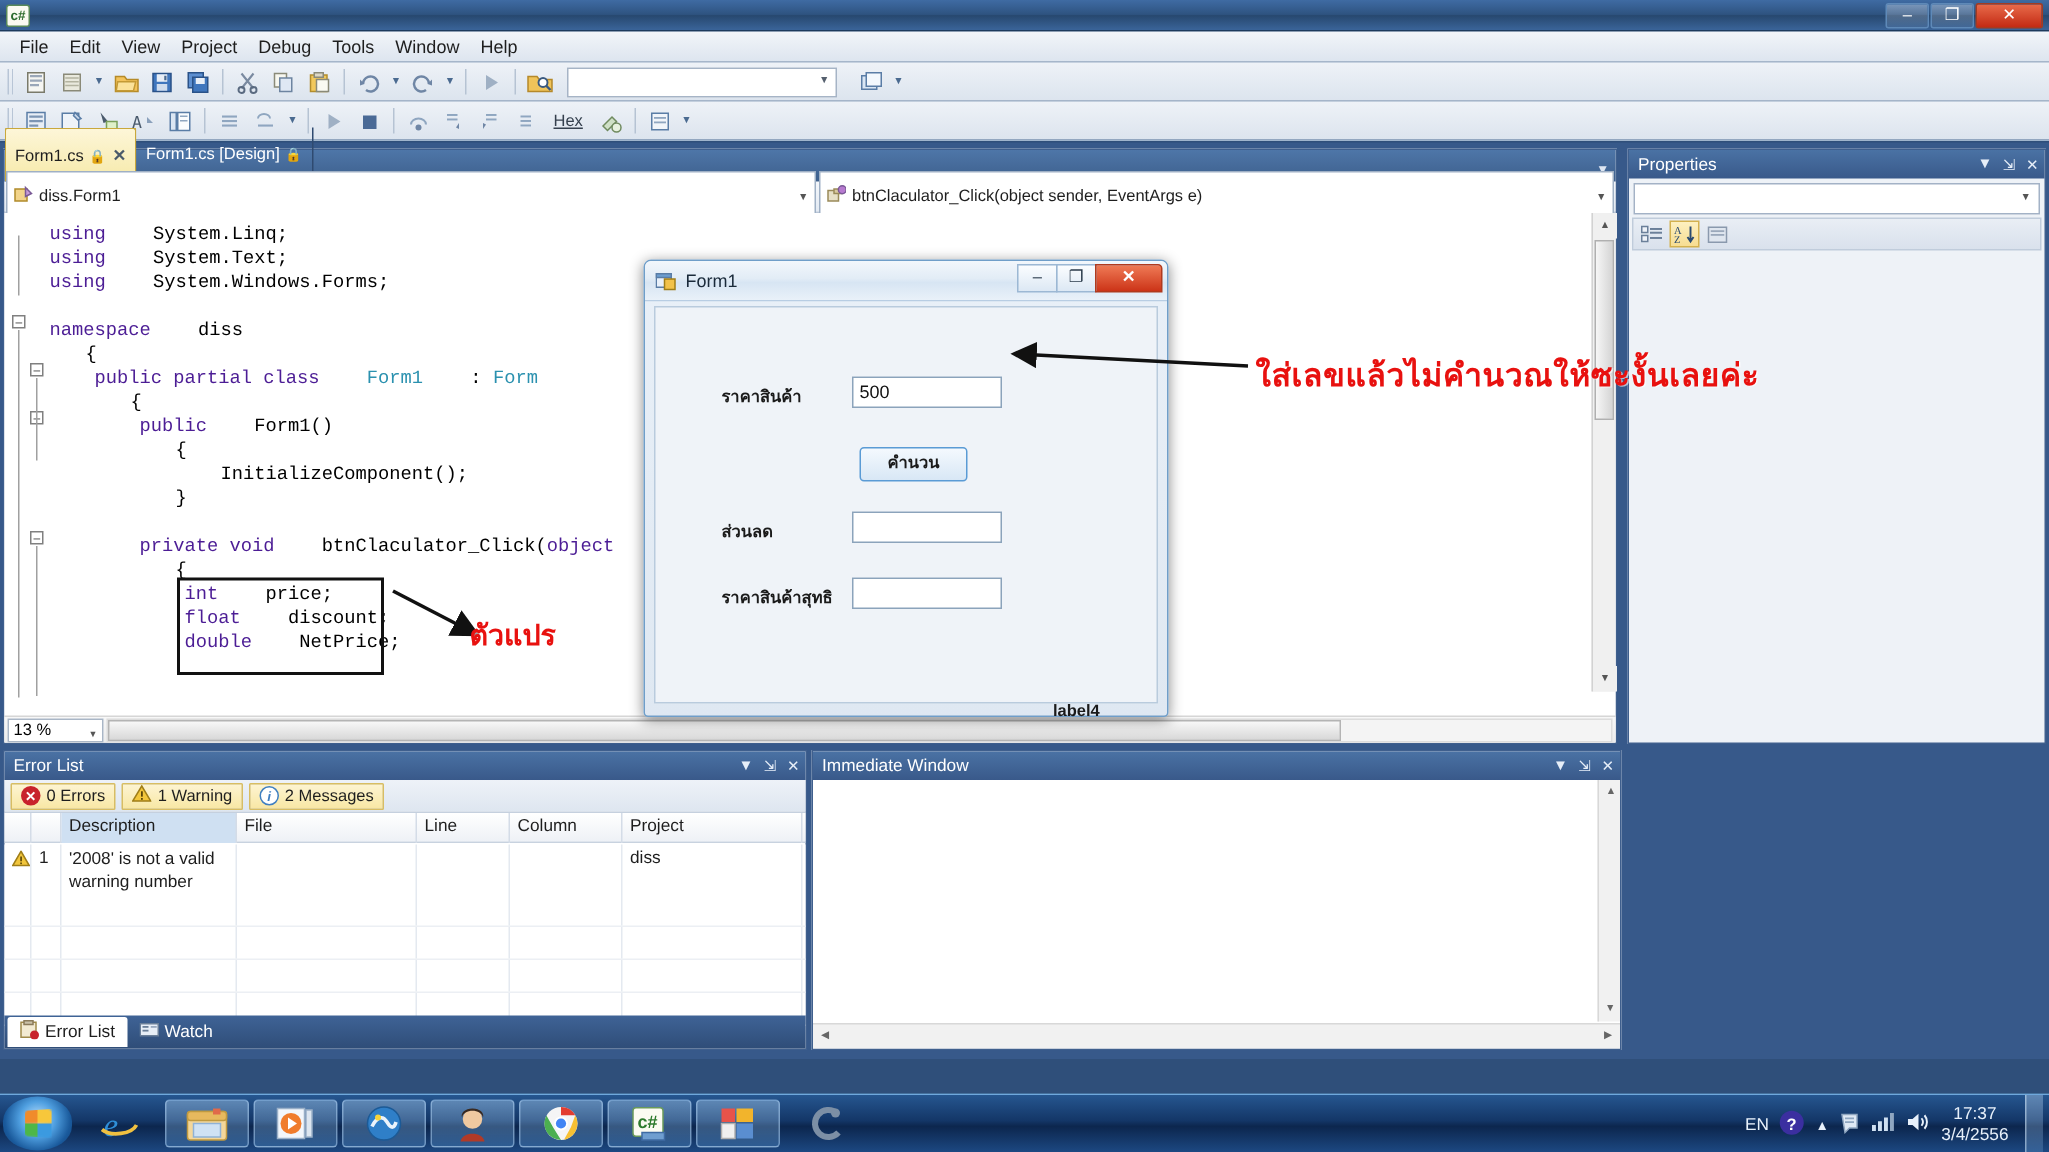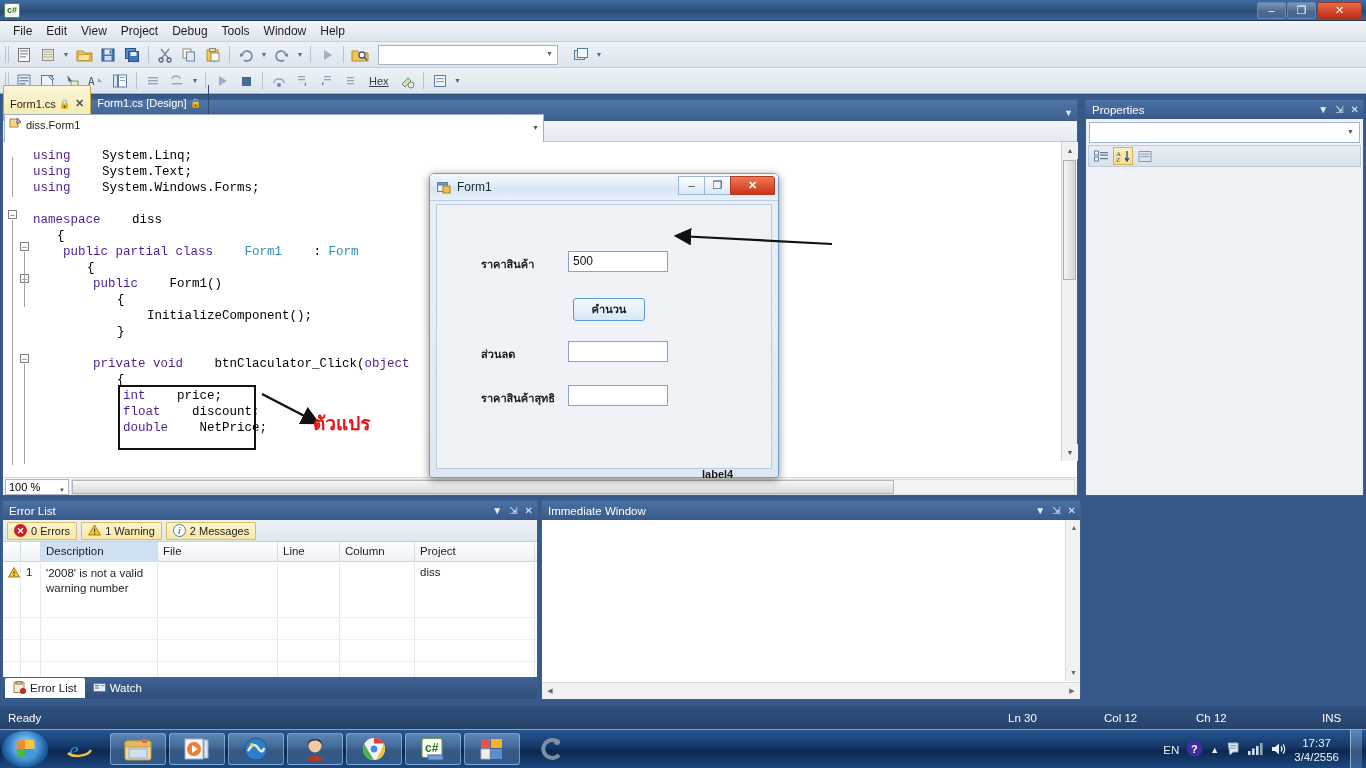--- a/index.html
+++ b/index.html
@@ -117,21 +117,21 @@
   }
 
   
   #navbar {
     height: 21px; display: flex; align-items: center;
     background: linear-gradient(to bottom, #f4f7fb, #e3eaf3);
     border-bottom: 1px solid #b9c6d7;
   }
   .nav-combo {
     height: 19px; background: #ffffff; border: 1px solid #9fb0c5;
-    display: flex; align-items: flex-end; gap: 4px; padding: 16px 4px;
+    display: flex; align-items: center; gap: 4px; padding: 16px 4px;
     font-size: 11px; color: #1e1e1e; position: relative; margin: 0 1px;
   }
   .nav-combo .caret { position: absolute; right: 4px; font-size: 7px; color: #555; }
   #nav-class { width: 540px; }
   #nav-member { flex: 1; }
 
   
   #code-area {
     position: absolute; left: 0; top: 42px; right: 0; bottom: 0;
     background: #ffffff; overflow: hidden;
@@ -603,20 +603,31 @@
       <div class="nav-combo" id="nav-class">
         <span>
           <svg width="13" height="13">
               <rect x="1" y="3" width="8" height="8" fill="#f2d48a" stroke="#b08a2a"></rect>
               <path d="M8 2l4 4-4 2z" fill="#c69ad8" stroke="#7a5a96"></path>
             </svg>
         </span>
         <span>diss.Form1</span>
         <span class="caret">▼</span>
       </div>
+      <div class="nav-combo" id="nav-member">
+        <span>
+          <svg width="13" height="13">
+              <rect x="1" y="4" width="7" height="7" fill="#e8e0c8" stroke="#9a8a5a"></rect>
+              <path d="M5 3h5v3H5z" fill="#d9c8a0" stroke="#9a8a5a"></path>
+              <circle cx="10.5" cy="3.5" r="2.6" fill="#b77ad0" stroke="#7a5a96"></circle>
+            </svg>
+        </span>
+        <span>btnClaculator_Click(object sender, EventArgs e)</span>
+        <span class="caret">▼</span>
+      </div>
     </div>
 
     <div id="code-area">
       <div id="code-margin">
 
         <div class="fold-box" style="left:5px; top:68px;">–</div>
         <div class="fold-line" style="left:9px; top:15px; height:40px;"></div>
         <div class="fold-box" style="left:17px; top:100px;">–</div>
         <div class="fold-line" style="left:9px; top:78px; height:245px;"></div>
         <div class="fold-box" style="left:17px; top:132px;">–</div>
@@ -627,21 +638,21 @@
       <div id="code-text"><div><span class="kw">using</span><span class="plain"> System.Linq;</span></div><div><span class="kw">using</span><span class="plain"> System.Text;</span></div><div><span class="kw">using</span><span class="plain"> System.Windows.Forms;</span></div><div>&nbsp;</div><div><span class="kw">namespace</span><span class="plain"> diss</span></div><div><span class="plain">{</span></div><div>    <span class="kw">public partial class</span><span class="plain"> </span><span class="ty">Form1</span><span class="plain"> : </span><span class="ty">Form</span></div><div>    <span class="plain">{</span></div><div>        <span class="kw">public</span><span class="plain"> Form1()</span></div><div>        <span class="plain">{</span></div><div>            <span class="plain">InitializeComponent();</span></div><div>        <span class="plain">}</span></div><div>&nbsp;</div><div>        <span class="kw">private void</span><span class="plain"> btnClaculator_Click(</span><span class="kw">object</span><span class="plain"> sender,</span></div><div>        <span class="plain">{</span></div><div>            <span class="kw">int</span><span class="plain"> price;</span></div><div>            <span class="kw">float</span><span class="plain"> discount;</span></div><div>            <span class="kw">double</span><span class="plain"> NetPrice;</span></div></div>
     </div>
 
     <div id="ed-vscroll">
       <div class="arr" style="top:0;">▲</div>
       <div class="thumb"></div>
       <div class="arr" style="bottom:0;">▼</div>
     </div>
 
     <div id="ed-hscroll">
-      <div class="zoom-combo">100 %</div>
+      <div class="zoom-combo">13 %</div>
       <div style="flex:1; height:16px; margin:0 2px; background:#f4f4f4; border:1px solid #dcdcdc; position:relative;">
         <div style="position:absolute; left:0; top:0; bottom:0; width:82%; background:linear-gradient(to bottom,#f8f8f8,#d8d8d8); border:1px solid #b4b4b4;"></div>
       </div>
     </div>
   </div>
 
   <div id="props-panel">
     <div class="panel-head">
       <span>Properties</span>
       <span class="btns">
@@ -812,27 +823,20 @@
     <div id="imm-vscroll">
       <div class="sc-arrow">▲</div>
       <div class="sc-arrow" style="position:absolute;bottom:0;width:15px;">▼</div>
     </div>
     <div id="imm-hscroll">
       <div class="sc-arrow">◀</div>
       <div class="sc-arrow">▶</div>
     </div>
   </div>
 
-  <div id="statusbar">
-    <span class="sb-ready">Ready</span>
-    <span class="sb-pos" style="left:1008px;">Ln 30</span>
-    <span class="sb-pos" style="left:1104px;">Col 12</span>
-    <span class="sb-pos" style="left:1196px;">Ch 12</span>
-    <span class="sb-pos" style="left:1322px;">INS</span>
-  </div>
 
   <div id="form1">
     <div id="f1-title">
       <span class="f-ico">
         <svg width="14" height="14">
             <rect x="0.5" y="2.5" width="10" height="9" fill="#e8f0fa" stroke="#5a7da6"></rect>
             <rect x="0.5" y="2.5" width="10" height="2.5" fill="#6e9ed0" stroke="#5a7da6"></rect>
             <rect x="6" y="6" width="7" height="7" fill="#f2c24a" stroke="#a07e18"></rect>
           </svg>
       </span>
@@ -874,20 +878,21 @@
 
   <svg class="arrow" style="left:672px; top:228px; width:162px; height:18px;">
     <defs>
       <marker id="ah2" markerWidth="8" markerHeight="8" refX="6" refY="4" orient="auto">
         <path d="M0,0 L8,4 L0,8 z" fill="#111"></path>
       </marker>
     </defs>
     <line x1="160" y1="16" x2="6" y2="8" stroke="#111" stroke-width="2.2" marker-end="url(#ah2)"></line>
   </svg>
 
+  <span class="anno-red" id="anno-thai-1">ใส่เลขแล้วไม่คำนวณให้ซะงั้นเลยค่ะ</span>
   <span class="anno-red" id="anno-thai-2">ตัวแปร</span>
 
 </div>
 
 <div id="taskbar">
   <div id="start-orb">
     <div class="flag"></div>
   </div>
 
   <div class="tb-task plain">

